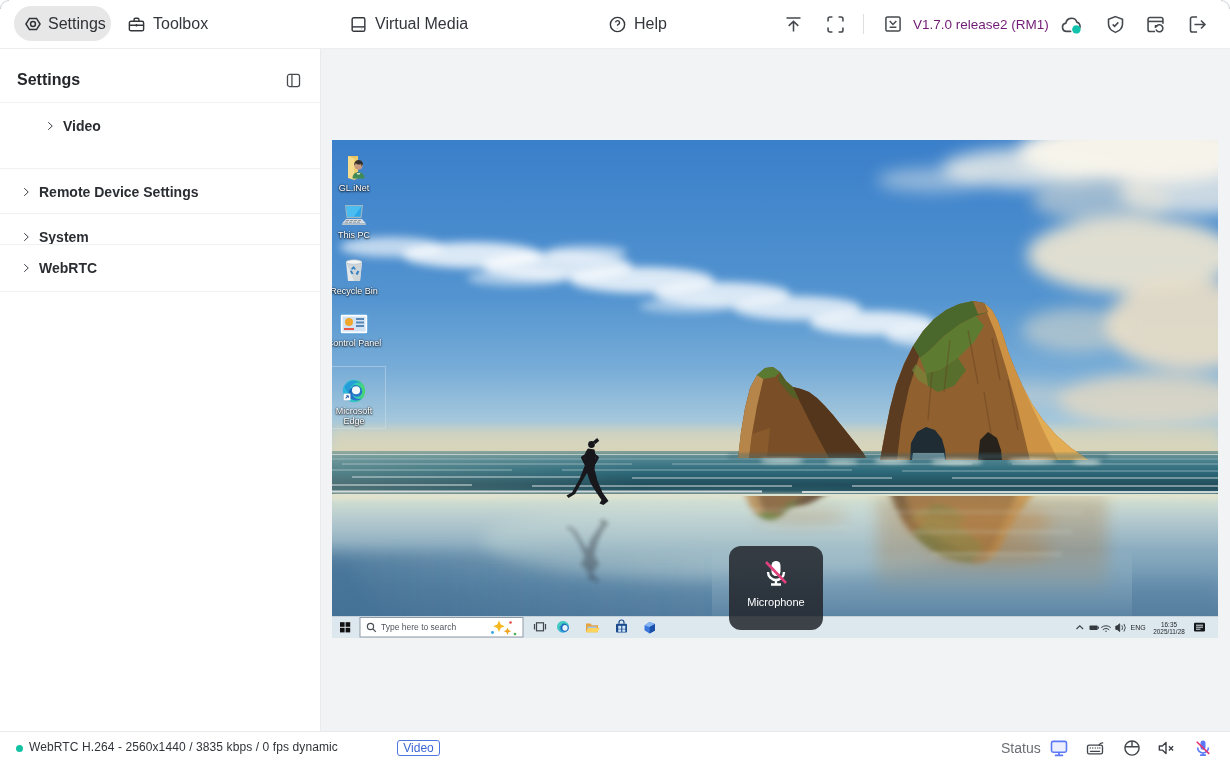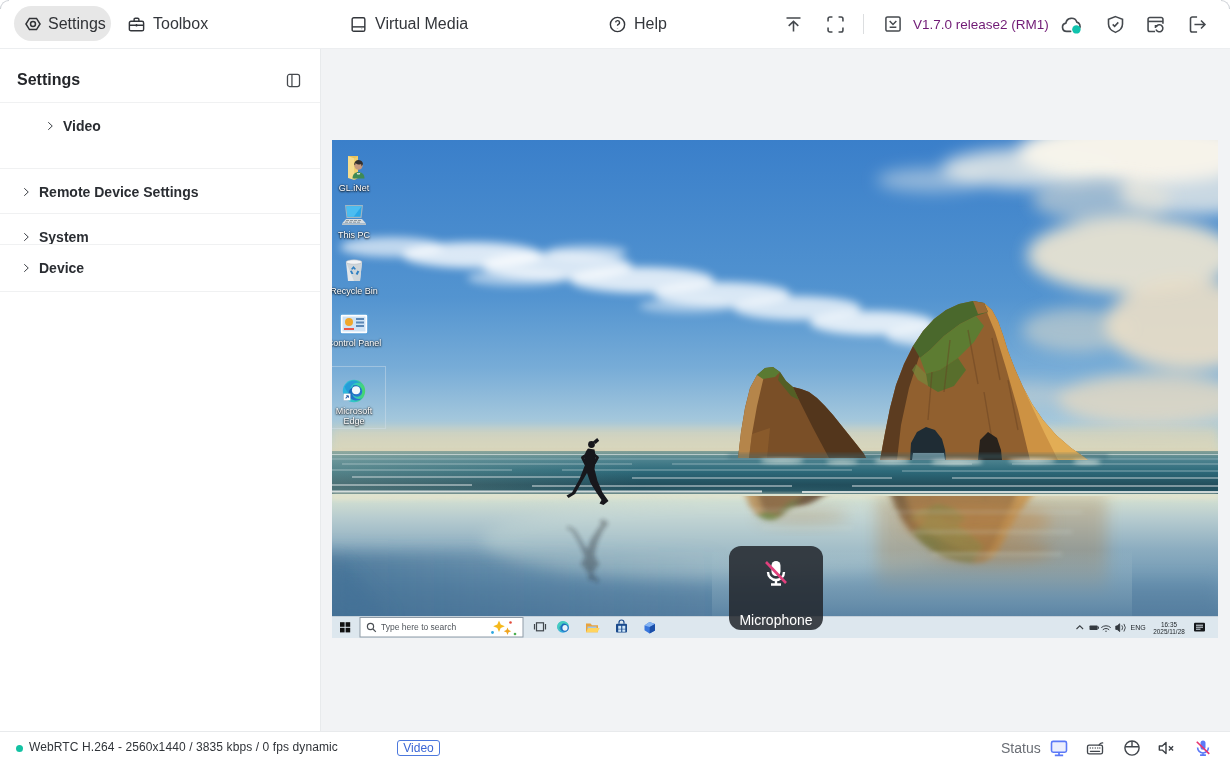--- a/index.html
+++ b/index.html
@@ -37,21 +37,21 @@
 .screen svg.wall { position:absolute; left:0; top:0; }
 
 
 .dicon { position:absolute; width:64px; text-align:center; color:#fff; font-size:9px;
   text-shadow:0 0 2px rgba(0,0,0,.9), 0 1px 2px rgba(0,0,0,.85); line-height:10px; }
 .dicon svg { display:block; margin:0 auto 2px; }
 
 
 .micov { position:absolute; left:729px; top:546px; width:94px; height:84px;
   background:rgba(33,37,42,.85); border-radius:12px; text-align:center; color:#fff; }
-.micov .t { margin-top:17px; font-size:14px; }
+.micov .t { margin-top:1px; font-size:11px; }
 
 
 .statusbar { position:absolute; left:0; top:731px; width:1230px; height:32px; background:#fff;
   border-top:1px solid #e8eaec; }
 .sb-dot { position:absolute; left:16px; top:745px; width:7px; height:7px; border-radius:50%; background:#13c2a3; }
 .sb-text { position:absolute; left:29px; top:740px; font-size:12px; color:#303439; letter-spacing:.1px; }
 .sb-relay { position:absolute; left:397px; top:740px; width:43px; height:16px; border:1px solid #4c78dd;
   border-radius:3px; color:#3b66d4; font-size:12px; text-align:center; line-height:14px; background:#fff; }
 .sb-status { position:absolute; left:1001px; top:740px; font-size:14px; color:#6a6e75; }
 .sb-ico { position:absolute; top:738px; }
@@ -145,21 +145,21 @@
   <div class="acc-row" style="top:213px;text-align:right;">
       <svg class="chev" width="12" height="12" viewBox="0 0 24 24" fill="none" stroke="#3c4046" stroke-width="2">
         <path d="M8.5 4.5 L16.5 12 L8.5 19.5"></path>
       </svg>
       <span class="lbl">System</span>
     </div>
   <div class="acc-row" style="top:244px;">
       <svg class="chev" width="12" height="12" viewBox="0 0 24 24" fill="none" stroke="#3c4046" stroke-width="2">
         <path d="M8.5 4.5 L16.5 12 L8.5 19.5"></path>
       </svg>
-      <span class="lbl">Device</span>
+      <span class="lbl">WebRTC</span>
     </div>
   <div style="position:absolute;left:0;top:291px;width:320px;height:1px;background:#f0f1f2;"></div>
 
   <div class="main"></div>
   <div class="screen" id="screen">
     <svg class="wall" width="886" height="498" viewBox="0 0 886 498">
       <defs>
         <linearGradient id="sky" x1="0" y1="0" x2="0" y2="1">
           <stop offset="0" stop-color="#3a7fca"></stop>
           <stop offset=".5" stop-color="#5394d0"></stop>

